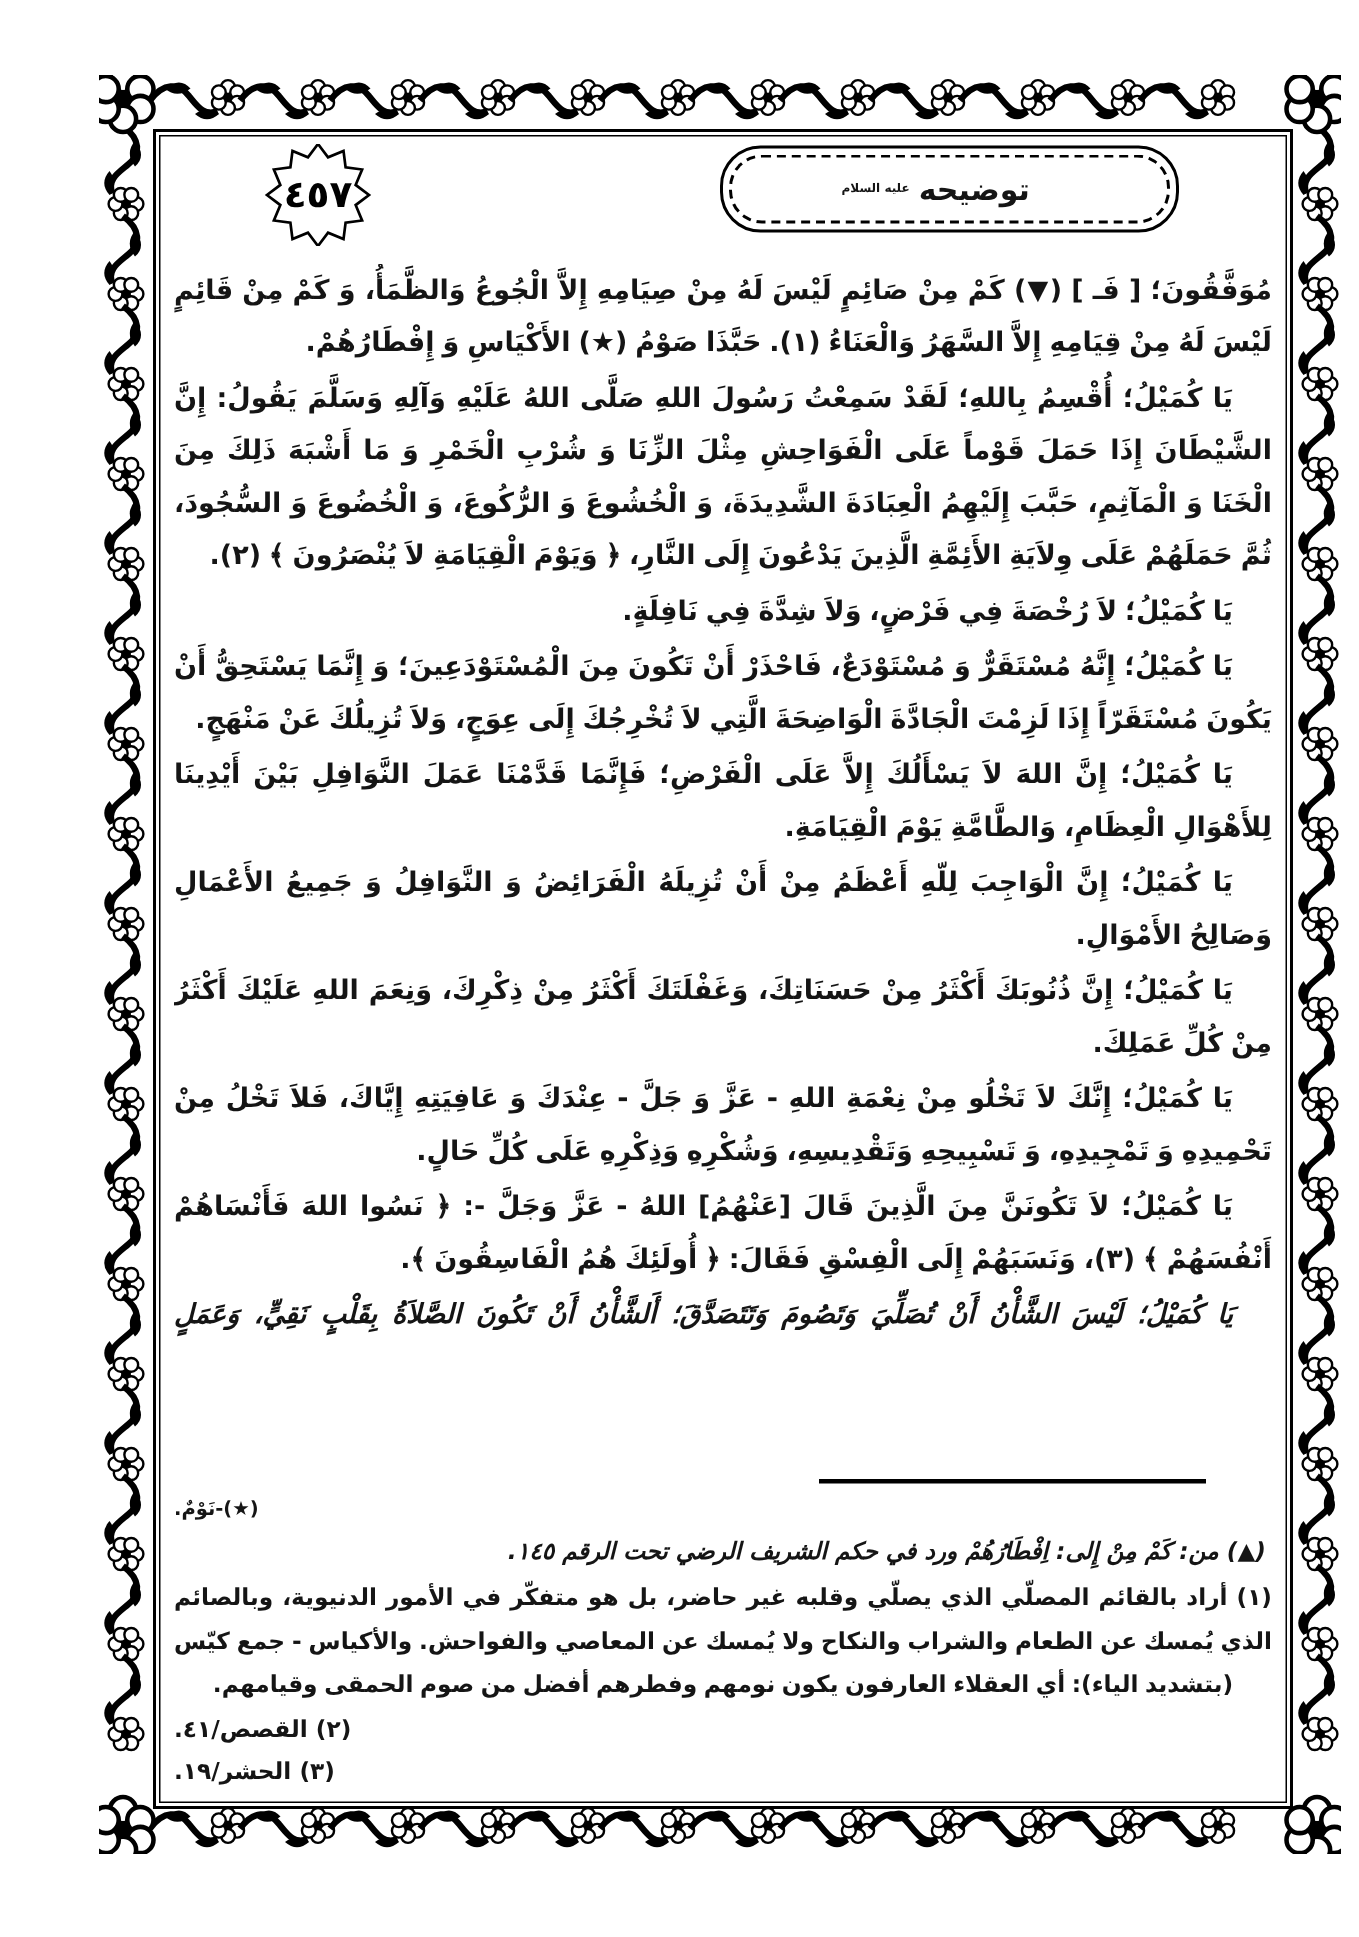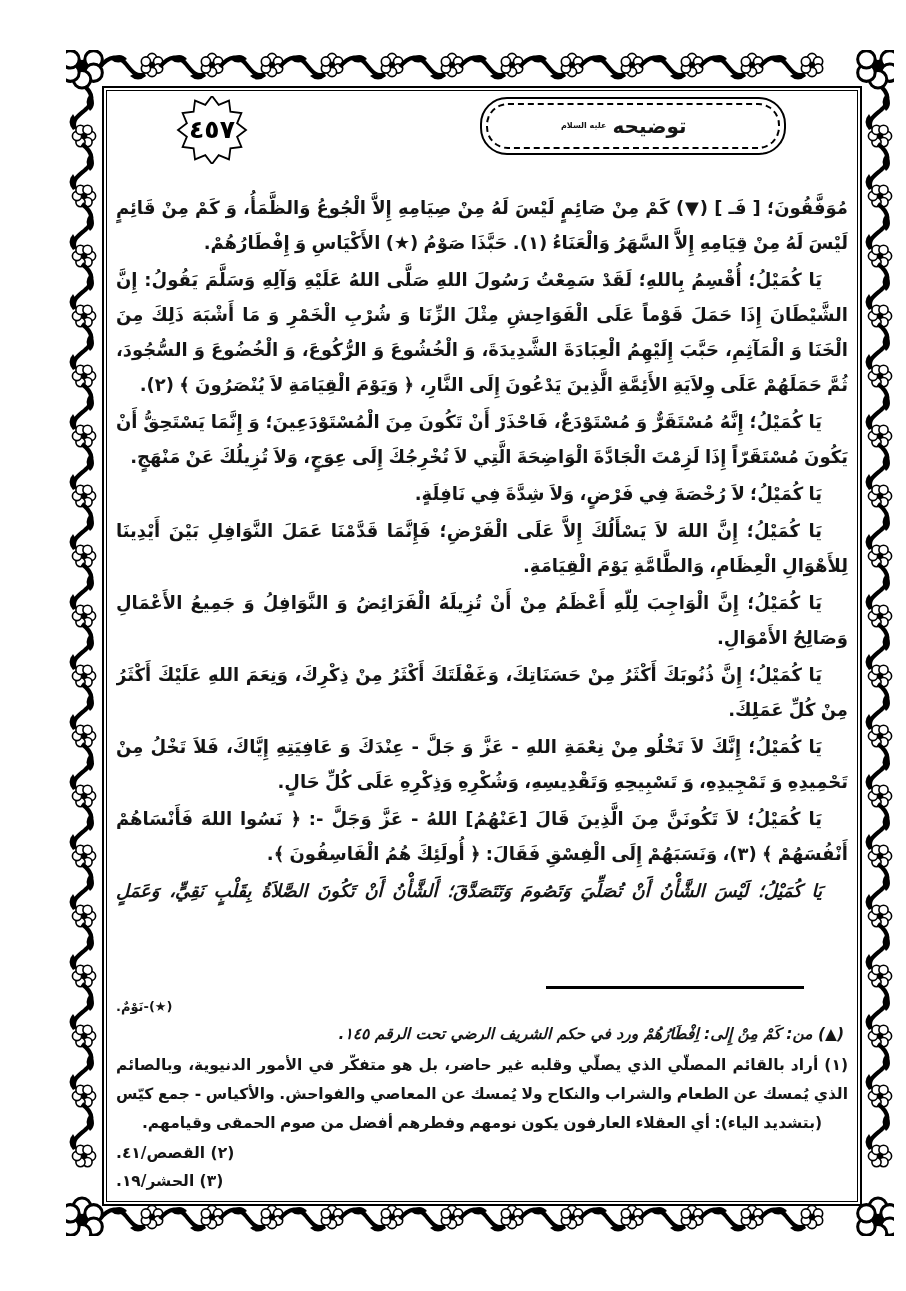--- a/index.html
+++ b/index.html
@@ -18,21 +18,21 @@
   .badge{position:absolute;left:58px;top:8px;}
   .badge text{font-family:"DejaVu Sans",sans-serif;font-weight:bold;font-size:25px;}
   .cartouche{position:absolute;right:62px;top:9px;width:302px;height:54px;
              border:2px solid #000;border-radius:27px;}
   .cartouche::before{content:"";position:absolute;inset:4px;border:2px dashed #000;border-radius:22px;}
   .title-line{position:absolute;inset:0;display:flex;align-items:center;justify-content:center;
               gap:6px;font-weight:bold;font-size:20px;white-space:nowrap;}
   .honorific{display:inline-block;width:27px;font-size:8px;line-height:1.05;text-align:center;
              vertical-align:2px;font-weight:bold;}
   
-  .bodytext{max-height:838px;overflow:hidden;margin-top:16px;}
+  .bodytext{max-height:838px;overflow:hidden;margin-top:2px;}
   .para{margin:0 0 2px 0;font-size:18px;font-weight:bold;line-height:35px;
         text-align:justify;word-spacing:-1px;}
   .para.indent{text-indent:26px;}
   .para.cont{text-align-last:justify;font-style:italic;}
   
   .footnotes{position:absolute;left:12px;right:12px;bottom:8px;direction:rtl;}
   .sep{width:258px;height:2.5px;background:#000;margin:0 44px 9px auto;}
   .fn-star{margin:0 0 4px 0;font-size:13px;font-weight:bold;text-align:left;line-height:1.4;}
   .fn{margin:0 0 2px 0;font-size:15.5px;font-weight:bold;line-height:29px;}
   .fn-src{text-align:right;padding-right:4px;font-style:italic;}
@@ -146,22 +146,22 @@
           <span class="title-line">
             <span>توضيحه</span>
             <span class="honorific">عليه السلام</span>
           </span>
         </div>
       </div>
 
       <div class="bodytext">
         <p class="para">مُوَفَّقُونَ؛ [ فَـ ] (▼) كَمْ مِنْ صَائِمٍ لَيْسَ لَهُ مِنْ صِيَامِهِ إِلاَّ الْجُوعُ وَالظَّمَأُ، وَ كَمْ مِنْ قَائِمٍ لَيْسَ لَهُ مِنْ قِيَامِهِ إِلاَّ السَّهَرُ وَالْعَنَاءُ (١). حَبَّذَا صَوْمُ (★) الأَكْيَاسِ وَ إِفْطَارُهُمْ.</p>
         <p class="para indent">يَا كُمَيْلُ؛ أُقْسِمُ بِاللهِ؛ لَقَدْ سَمِعْتُ رَسُولَ اللهِ صَلَّى اللهُ عَلَيْهِ وَآلِهِ وَسَلَّمَ يَقُولُ: إِنَّ الشَّيْطَانَ إِذَا حَمَلَ قَوْماً عَلَى الْفَوَاحِشِ مِثْلَ الزِّنَا وَ شُرْبِ الْخَمْرِ وَ مَا أَشْبَهَ ذَلِكَ مِنَ الْخَنَا وَ الْمَآثِمِ، حَبَّبَ إِلَيْهِمُ الْعِبَادَةَ الشَّدِيدَةَ، وَ الْخُشُوعَ وَ الرُّكُوعَ، وَ الْخُضُوعَ وَ السُّجُودَ، ثُمَّ حَمَلَهُمْ عَلَى وِلاَيَةِ الأَئِمَّةِ الَّذِينَ يَدْعُونَ إِلَى النَّارِ، ﴿ وَيَوْمَ الْقِيَامَةِ لاَ يُنْصَرُونَ ﴾ (٢).</p>
+        <p class="para indent">يَا كُمَيْلُ؛ لاَ رُخْصَةَ فِي فَرْضٍ، وَلاَ شِدَّةَ فِي نَافِلَةٍ.</p>
         <p class="para indent">يَا كُمَيْلُ؛ إِنَّهُ مُسْتَقَرٌّ وَ مُسْتَوْدَعٌ، فَاحْذَرْ أَنْ تَكُونَ مِنَ الْمُسْتَوْدَعِينَ؛ وَ إِنَّمَا يَسْتَحِقُّ أَنْ يَكُونَ مُسْتَقَرّاً إِذَا لَزِمْتَ الْجَادَّةَ الْوَاضِحَةَ الَّتِي لاَ تُخْرِجُكَ إِلَى عِوَجٍ، وَلاَ تُزِيلُكَ عَنْ مَنْهَجٍ.</p>
-        <p class="para indent">يَا كُمَيْلُ؛ لاَ رُخْصَةَ فِي فَرْضٍ، وَلاَ شِدَّةَ فِي نَافِلَةٍ.</p>
         <p class="para indent">يَا كُمَيْلُ؛ إِنَّ اللهَ لاَ يَسْأَلُكَ إِلاَّ عَلَى الْفَرْضِ؛ فَإِنَّمَا قَدَّمْنَا عَمَلَ النَّوَافِلِ بَيْنَ أَيْدِينَا لِلأَهْوَالِ الْعِظَامِ، وَالطَّامَّةِ يَوْمَ الْقِيَامَةِ.</p>
         <p class="para indent">يَا كُمَيْلُ؛ إِنَّ الْوَاجِبَ لِلّهِ أَعْظَمُ مِنْ أَنْ تُزِيلَهُ الْفَرَائِضُ وَ النَّوَافِلُ وَ جَمِيعُ الأَعْمَالِ وَصَالِحُ الأَمْوَالِ.</p>
         <p class="para indent">يَا كُمَيْلُ؛ إِنَّ ذُنُوبَكَ أَكْثَرُ مِنْ حَسَنَاتِكَ، وَغَفْلَتَكَ أَكْثَرُ مِنْ ذِكْرِكَ، وَنِعَمَ اللهِ عَلَيْكَ أَكْثَرُ مِنْ كُلِّ عَمَلِكَ.</p>
         <p class="para indent">يَا كُمَيْلُ؛ إِنَّكَ لاَ تَخْلُو مِنْ نِعْمَةِ اللهِ - عَزَّ وَ جَلَّ - عِنْدَكَ وَ عَافِيَتِهِ إِيَّاكَ، فَلاَ تَخْلُ مِنْ تَحْمِيدِهِ وَ تَمْجِيدِهِ، وَ تَسْبِيحِهِ وَتَقْدِيسِهِ، وَشُكْرِهِ وَذِكْرِهِ عَلَى كُلِّ حَالٍ.</p>
         <p class="para indent">يَا كُمَيْلُ؛ لاَ تَكُونَنَّ مِنَ الَّذِينَ قَالَ [عَنْهُمُ] اللهُ - عَزَّ وَجَلَّ -: ﴿ نَسُوا اللهَ فَأَنْسَاهُمْ أَنْفُسَهُمْ ﴾ (٣)، وَنَسَبَهُمْ إِلَى الْفِسْقِ فَقَالَ: ﴿ أُولَئِكَ هُمُ الْفَاسِقُونَ ﴾.</p>
         <p class="para indent cont">يَا كُمَيْلُ؛ لَيْسَ الشَّأْنُ أَنْ تُصَلِّيَ وَتَصُومَ وَتَتَصَدَّقَ؛ أَلشَّأْنُ أَنْ تَكُونَ الصَّلاَةُ بِقَلْبٍ نَقِيٍّ، وَعَمَلٍ</p>
       </div>
 
       <div class="footnotes">
         <div class="sep"></div>

